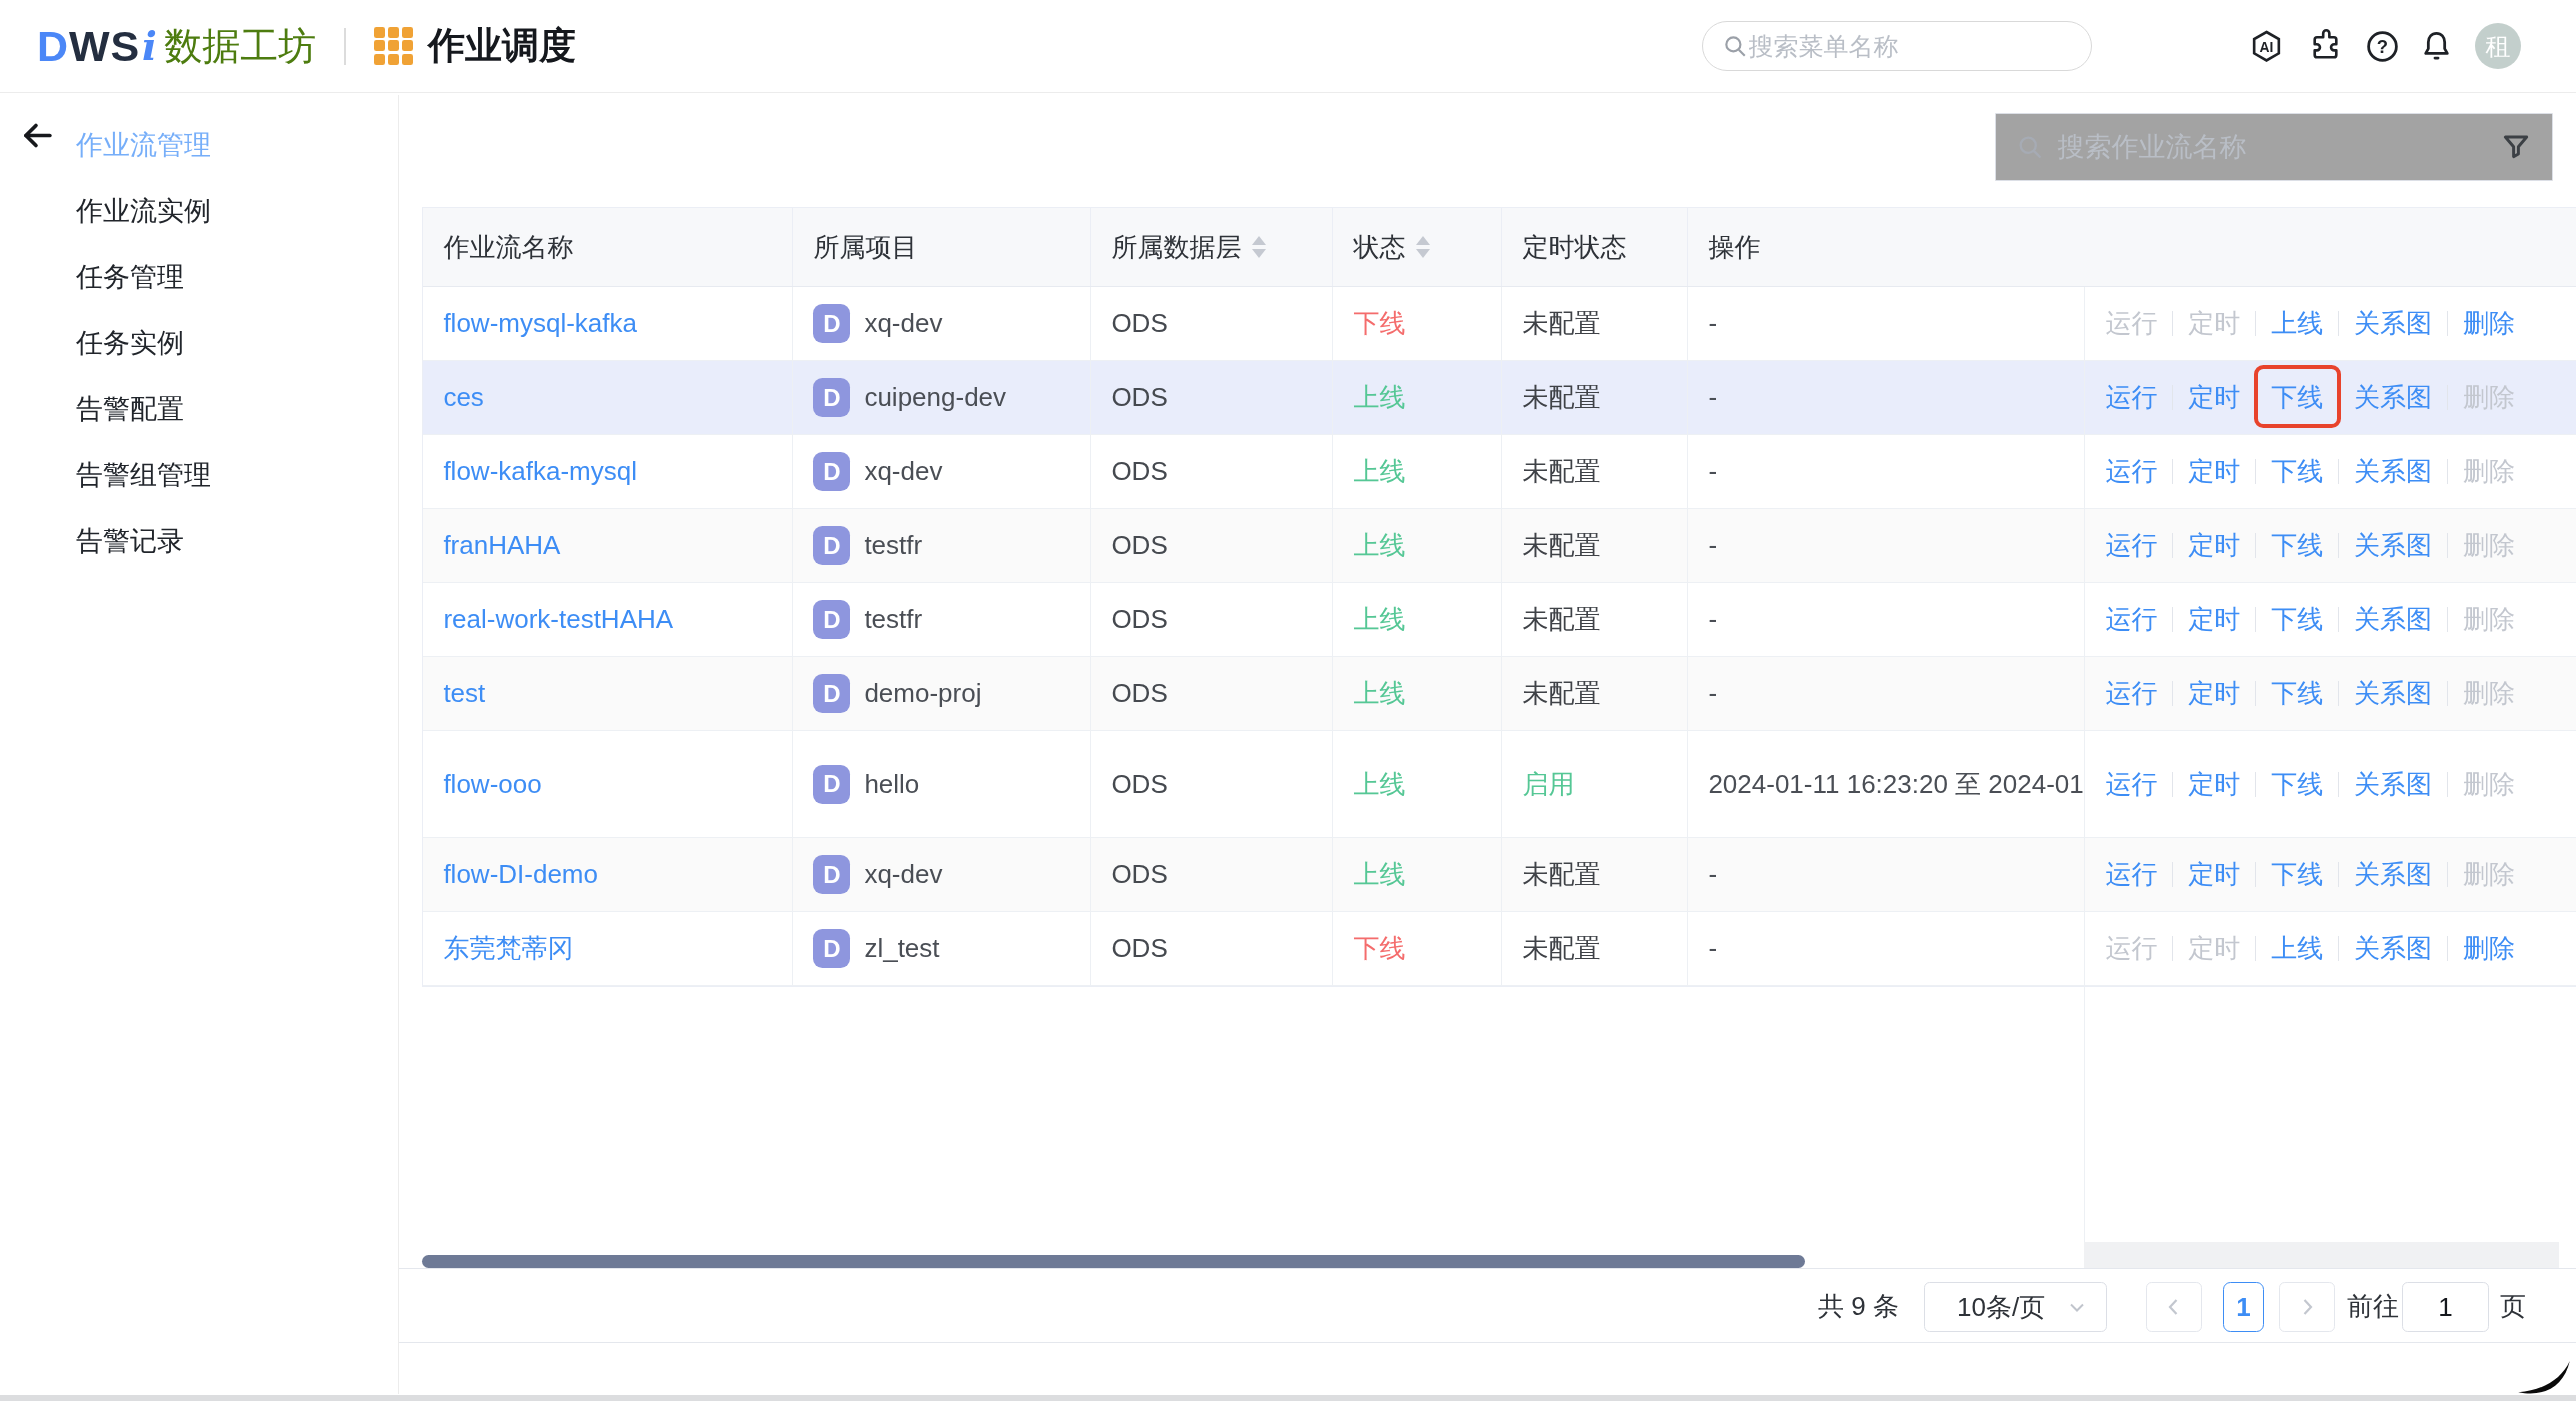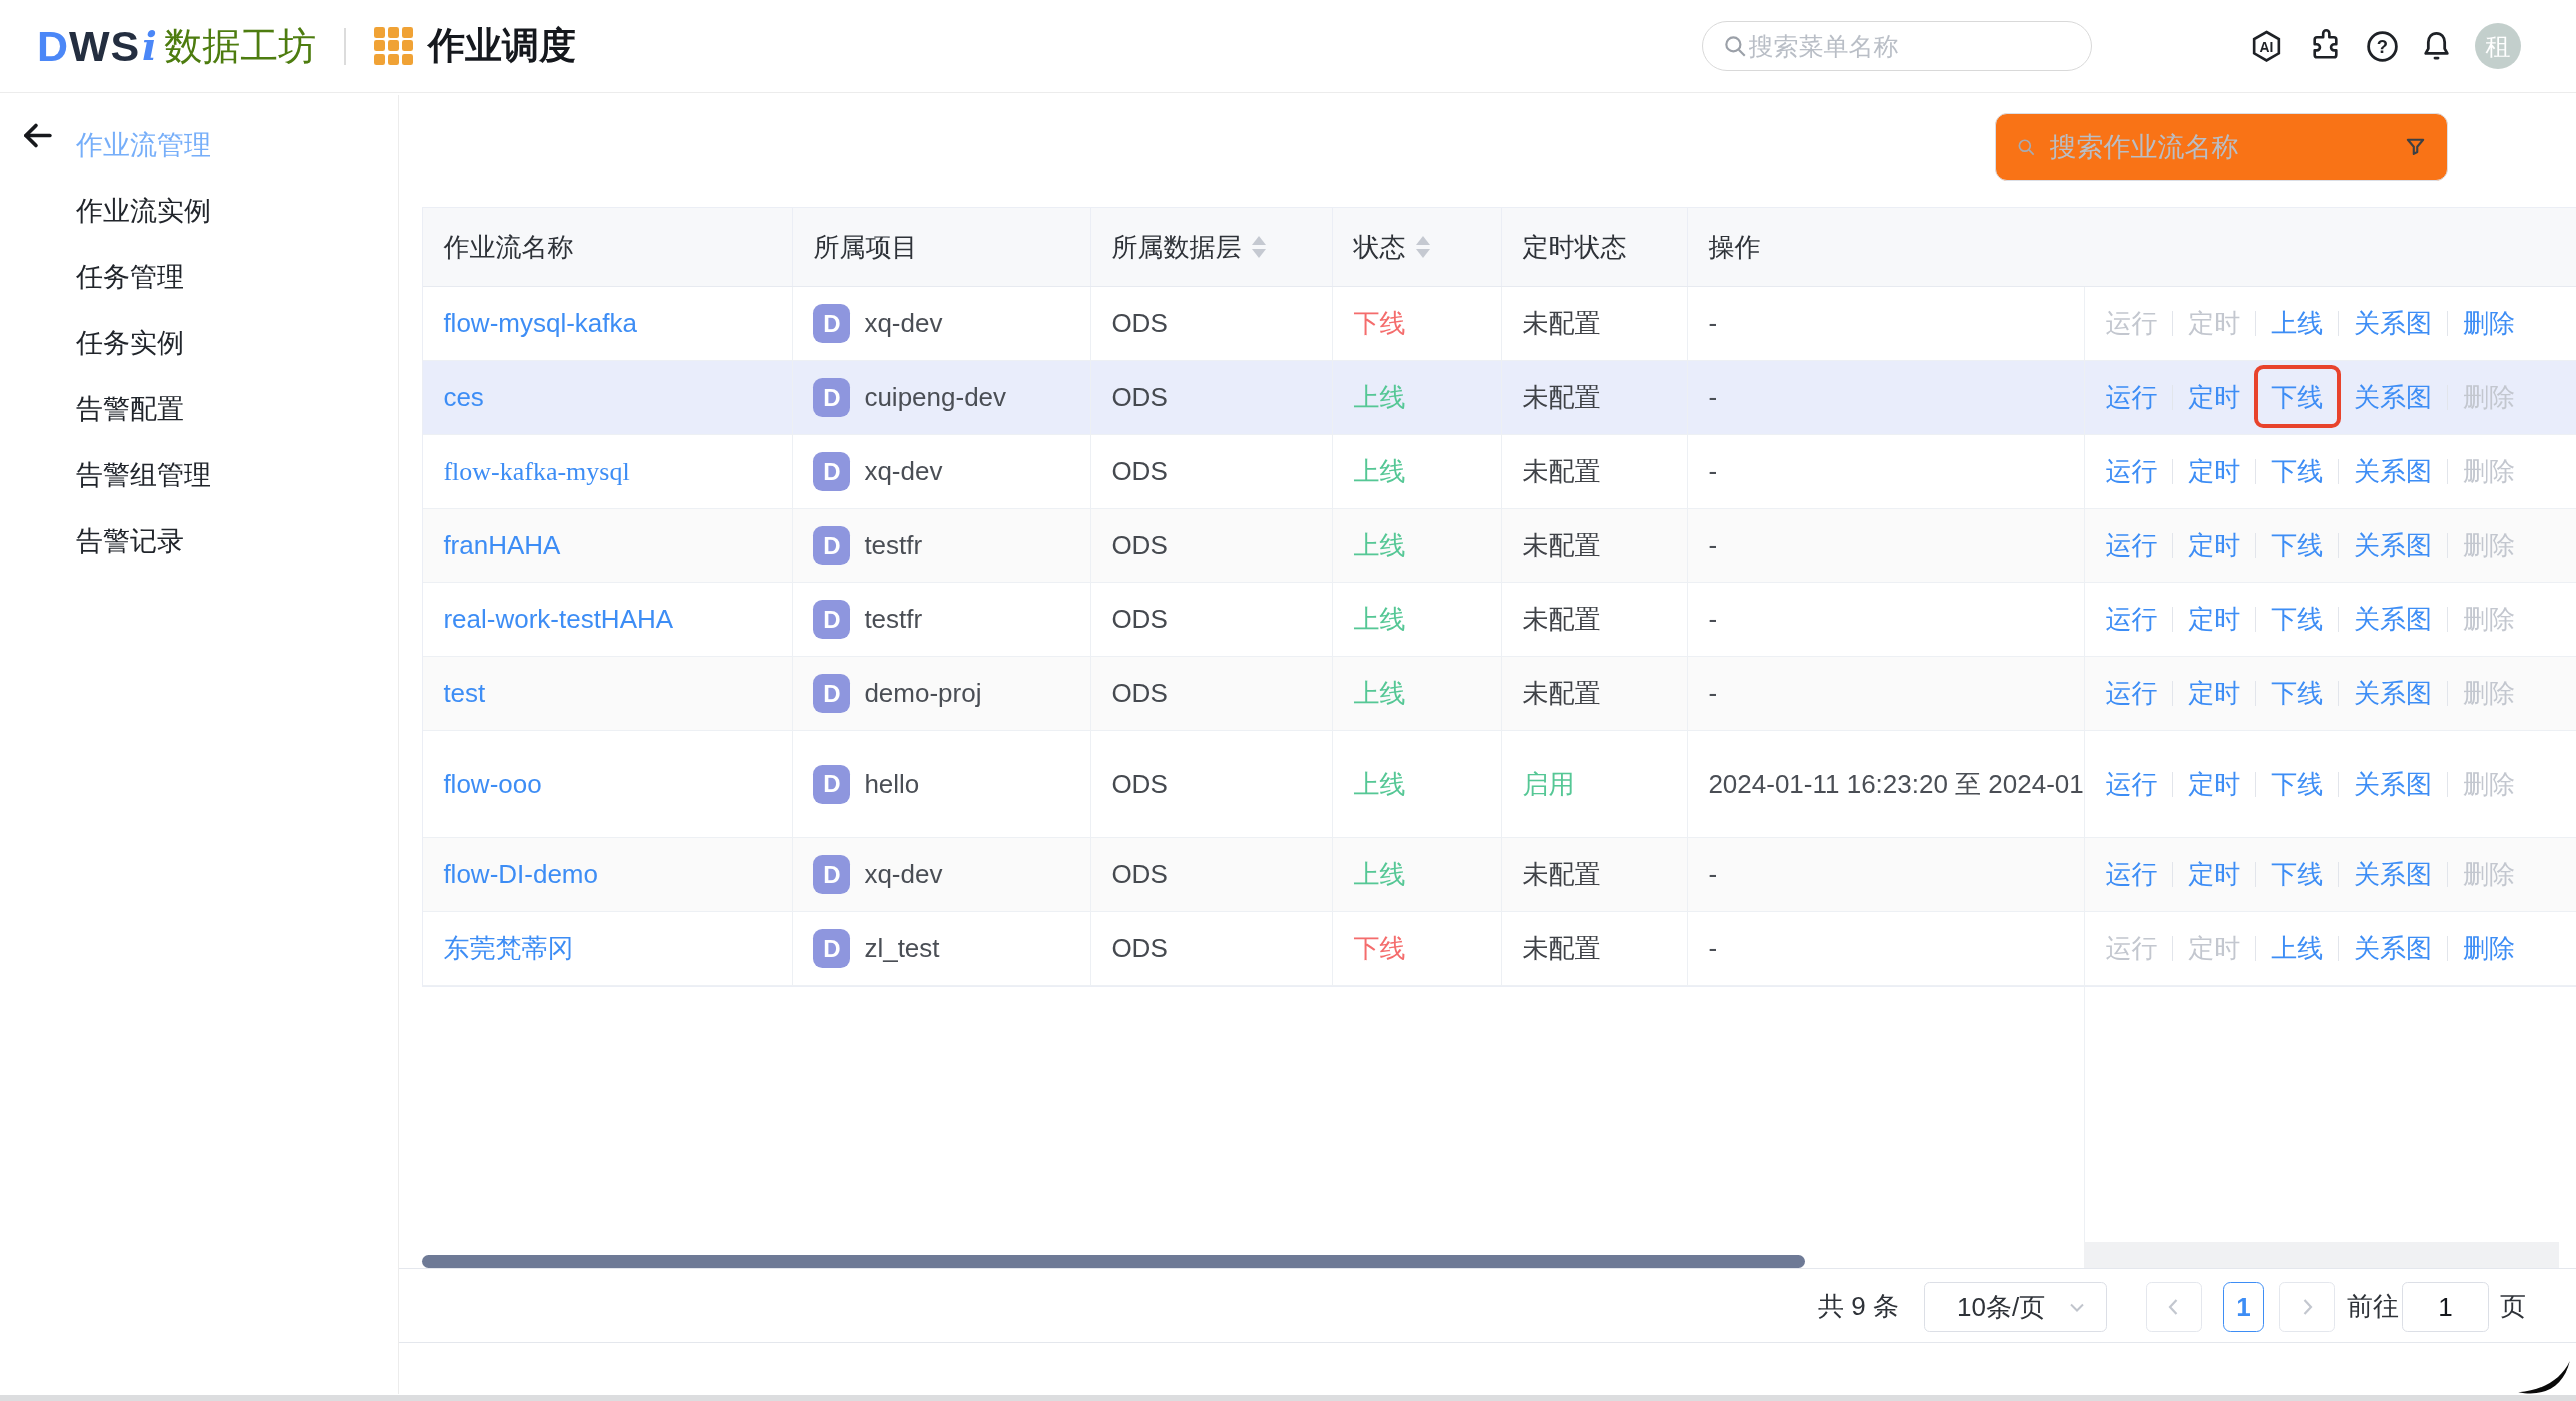--- a/index.html
+++ b/index.html
@@ -27,21 +27,21 @@
   #avatar { position:absolute; left:2475px; top:23px; width:46px; height:46px; border-radius:50%; background:#c3cfcc; color:#fff; font-size:25px; display:flex; align-items:center; justify-content:center; }
 
   
   #sidebar { position:absolute; left:0; top:95px; width:399px; height:1299px; background:#fff; border-right:1.9px solid #ececec; }
   #back-btn { position:absolute; left:18.6px; top:22px; width:37px; height:37px; color:#17191d; cursor:pointer; }
   #side-menu { position:absolute; left:0; top:16.7px; width:100%; }
   .side-item { height:66px; line-height:66px; padding-left:76px; font-size:27px; color:#21252b; cursor:pointer; }
   .side-item.active { color:#76aef9; }
 
   
-  #flow-search { position:absolute; left:1995px; top:113px; width:453px; height:68px; border:1.9px solid #dcdfe6; border-radius:12px; background:#f97316; display:flex; align-items:center; padding:0 20.4px; }
+  #flow-search { position:absolute; left:1995px; top:113px; width:558px; height:68px; border:1.9px solid #dcdfe6; border-radius:1px; background:#a3a3a3; display:flex; align-items:center; padding:0 20.4px; }
   #flow-search input { border:none; outline:none; font-size:27px; flex:1; margin-left:13px; color:#333; background:transparent; font-family:inherit;}
   #flow-search input::placeholder { color:#b9bec6; }
 
   
   #table { position:absolute; left:422px; top:207px; width:2515px; border:0.9px solid #ebeef5; background:#fff; }
   .thead { display:flex; height:79px; background:#f7f8fa; border-bottom:0.9px solid #e7eaf0; }
   .th { display:flex; align-items:center; padding-left:20.4px; font-size:26px; font-weight:500; color:#2e3238; border-right:0.9px solid #ebeef5; }
   .th:last-child { border-right:none;text-align:right; }
   .sorts { display:inline-flex; flex-direction:column; gap:3.7px; margin-left:11px; }
   .caret-up   { width:0;height:0;border-left:7.4px solid transparent;border-right:7.4px solid transparent;border-bottom:9.3px solid #c5c9d1;}
@@ -257,21 +257,21 @@
             <span class="act">下线</span>
             <span class="anno-box"></span>
           </span>
           <span class="act-sep"></span>
           <span class="act">关系图</span>
           <span class="act-sep"></span>
           <span class="act off">删除</span>
         </div>
       </div>
       <div class="tr">
-        <div class="td" style="width: 370px; font-family: Liberation Serif, serif;">
+        <div class="td" style="width: 370px;">
           <span class="flow-link">flow-kafka-mysql</span>
         </div>
         <div class="td" style="width: 298px;">
           <span class="badge-d">D</span>
           <span class="proj-text">xq-dev</span>
         </div>
         <div class="td" style="width: 242px;">ODS</div>
         <div class="td" style="width: 169px;">
           <span class="st-green">上线</span>
         </div>

